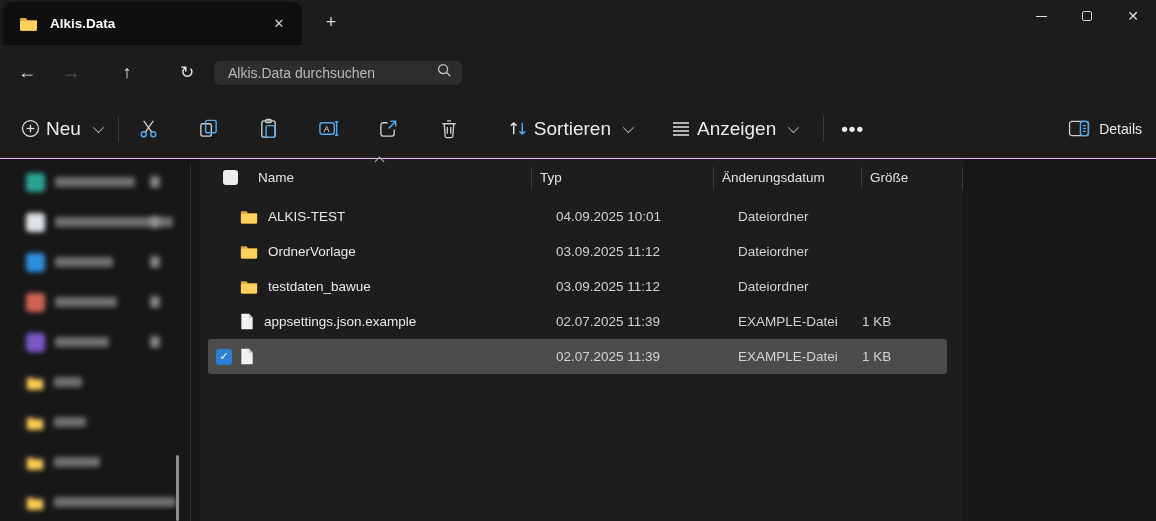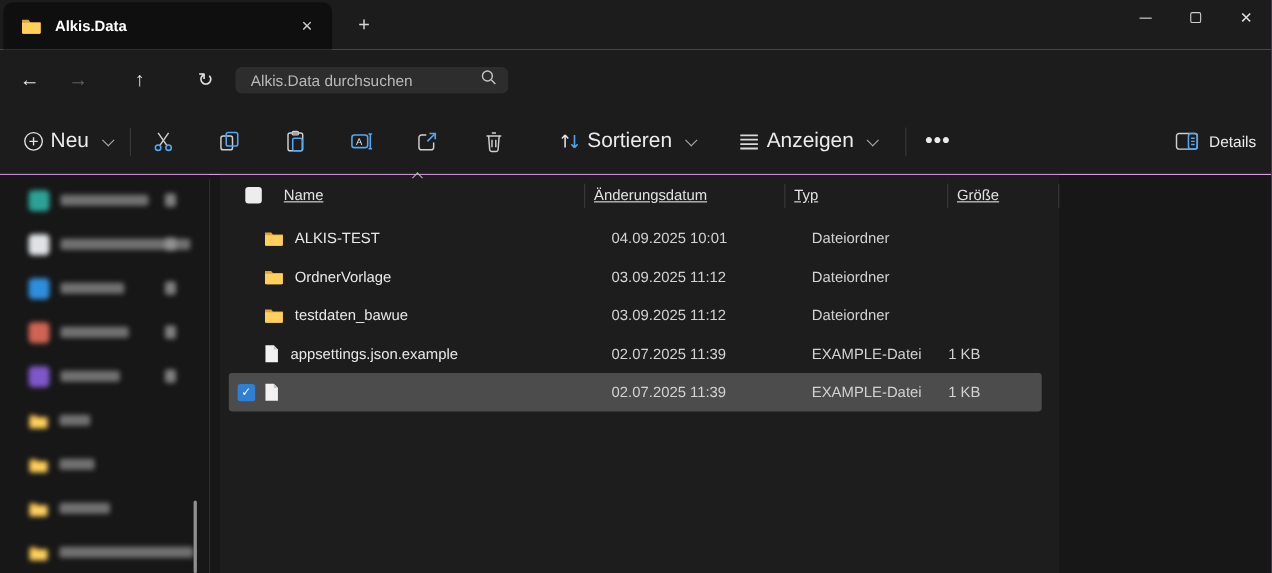--- a/index.html
+++ b/index.html
@@ -64,21 +64,21 @@
   .side-txt { height:10px; border-radius:2px; background:#8f8f8f; margin-left:10px; opacity:.75; }
   .side-pin { width:10px; height:12px; background:#9a9a9a; border-radius:2px; opacity:.8;
               position:absolute; left:124px; }
   .side-scroll { position:absolute; left:176px; top:296px; width:3px; height:66px;
                  background:#8f8f8f; border-radius:2px; }
 
   
   .filecard { position:absolute; left:200px; top:0; width:763px; bottom:0; background:#1d1d1d; }
   .listheader { position:relative; height:37px; display:grid;
                 grid-template-columns:332px 182px 148px 101px; align-items:center;
-                font-size:13.5px; color:#e3e3e3;text-decoration:underline; }
+                font-size:13.5px; color:#e3e3e3; }
   .hcell { height:22px; display:flex; align-items:center; border-right:1px solid #3b3b3b;
            padding-left:8px; position:relative; }
   .hcell.first { padding-left:23px; }
   .hcheck { width:15px; height:15px; border-radius:3px; background:#ededed; margin-right:20px; }
   .sort-caret { position:absolute; left:176px; top:-9px; width:7px; height:7px;
                 border-left:1.4px solid #b5b5b5; border-top:1.4px solid #b5b5b5;
                 transform:rotate(45deg); }
   .rows { position:absolute; left:8px; right:16px; top:40px; }
   .frow { height:35px; display:grid; grid-template-columns:324px 182px 148px 1fr;
           align-items:center; font-size:13.5px; border-radius:3px; }
@@ -303,24 +303,24 @@
     <div class="vdivider"></div>
 
     <main class="filecard">
       <div class="listheader" id="listheader">
           <div class="hcell first">
             <span class="hcheck"></span>
             <span class="sort-caret"></span>
             <span>Name</span>
           </div>
           <div class="hcell">
+            <span>Typ</span>
+          </div>
+          <div class="hcell">
             <span>Änderungsdatum</span>
-          </div>
-          <div class="hcell">
-            <span>Typ</span>
           </div>
           <div class="hcell">
             <span>Größe</span>
           </div>
         </div>
       <div class="rows" id="rows">
           <div class="frow">
             <div class="namecell">
               <span class="icwrap">
                 <svg width="18" height="15" viewBox="0 0 20 16">

